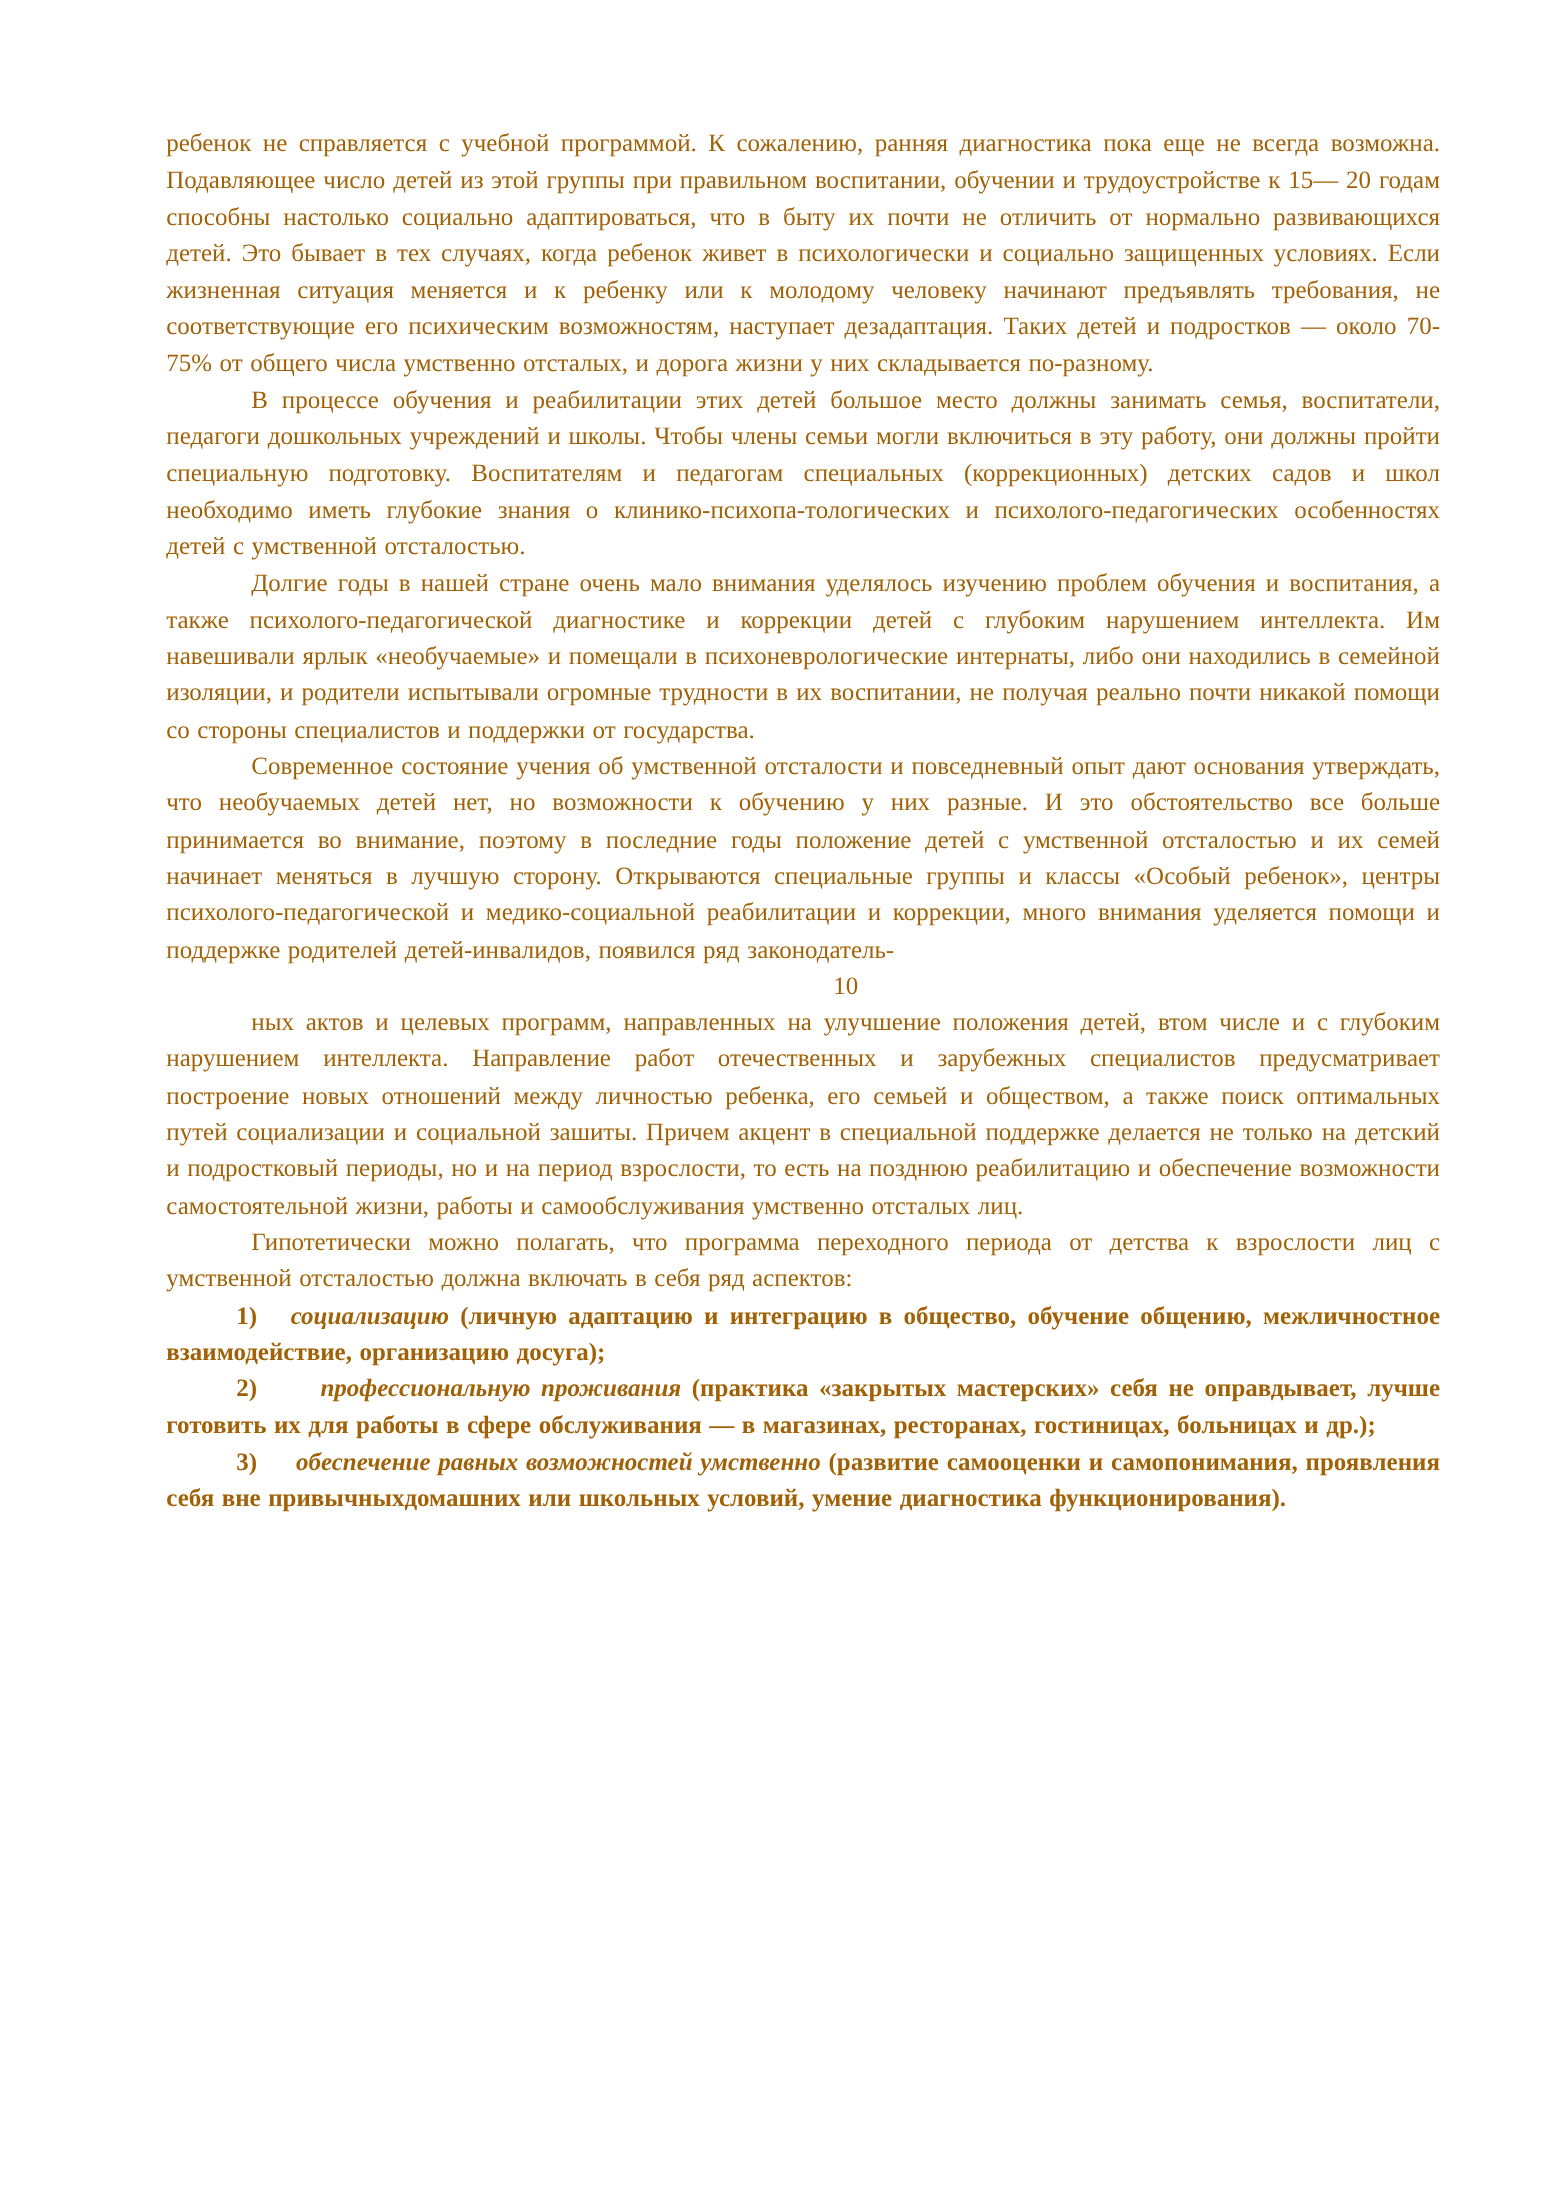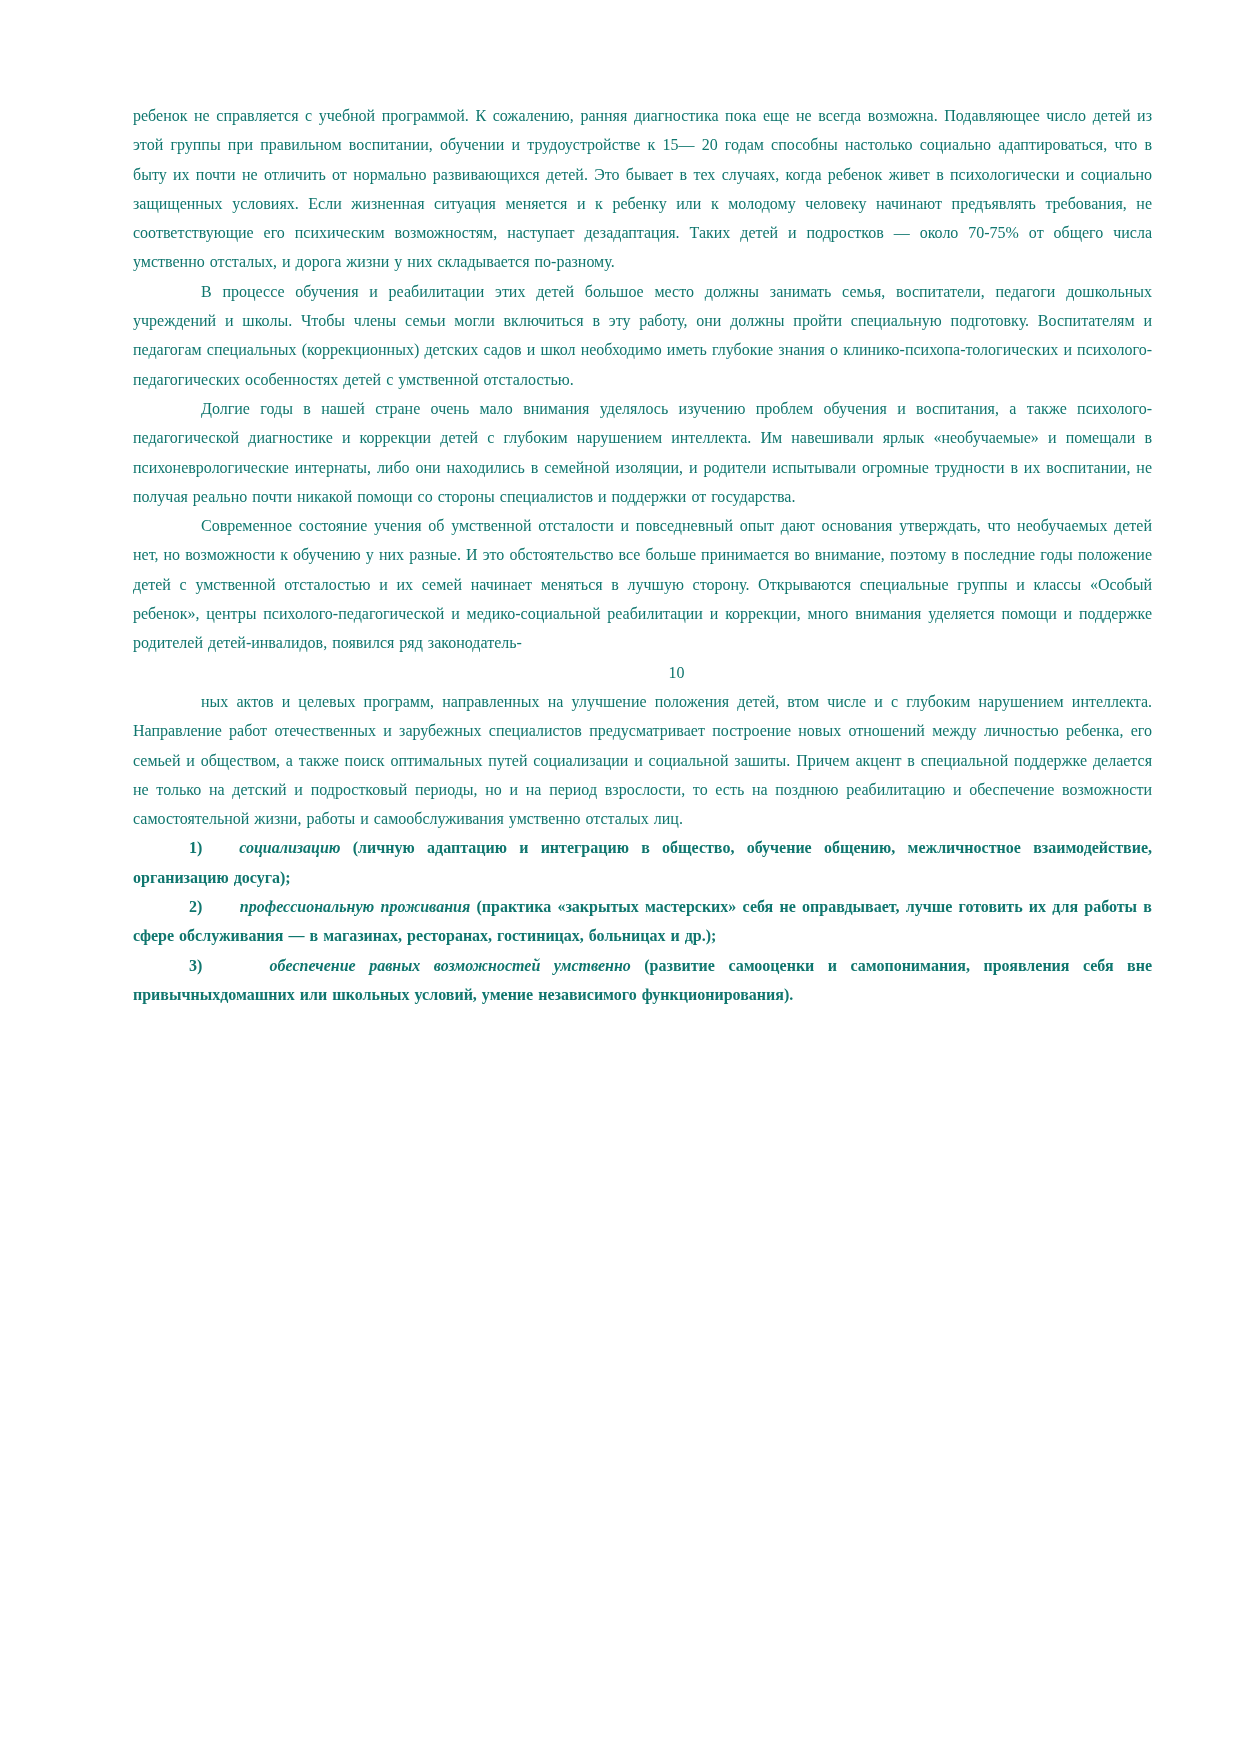--- a/index.html
+++ b/index.html
@@ -16,40 +16,41 @@
   .page {
     box-sizing: border-box;
     width: 1240px;
     height: 1754px;
     padding: 101px 88px 0 133px;
     background: #ffffff;
     color: #000000;
   }
   .para {
     font-family: "Liberation Serif", "DejaVu Serif", serif;
-    font-size: 16px;
+    font-size: 20px;
     line-height: 29.3px;
     text-align: justify;
-    color: #0f766e;
+    color: #a16207;
     margin: 0;
     word-spacing: 1px;
   }
   .para.indent { text-indent: 68px; }
   .para.list-item { text-indent: 56px; font-weight: bold; }
   .para.page-number { text-align: center; }
   .it { font-style: italic; }
 </style>
 </head>
 <body>
 
 <main class="page">
   <div>
       <div class="para"><span>ребенок не справляется с учебной программой. К сожалению, ранняя диагностика пока еще не всегда возможна. Подавляющее число детей из этой группы при правильном воспитании, обучении и трудоустройстве к 15— 20 годам способны настолько социально адаптироваться, что в быту их почти не отличить от нормально развивающихся детей. Это бывает в тех случаях, когда ребенок живет в психологически и социально защищенных условиях. Если жизненная ситуация меняется и к ребенку или к молодому человеку начинают предъявлять требования, не соответствующие его психическим возможностям, наступает дезадаптация. Таких детей и подростков — около 70-75% от общего числа умственно отсталых, и дорога жизни у них складывается по-разному.</span></div>
       <div class="para indent"><span>В процессе обучения и реабилитации этих детей большое место должны занимать семья, воспитатели, педагоги дошкольных учреждений и школы. Чтобы члены семьи могли включиться в эту работу, они должны пройти специальную подготовку. Воспитателям и педагогам специальных (коррекционных) детских садов и школ необходимо иметь глубокие знания о клинико-психопа-тологических и психолого-педагогических особенностях детей с умственной отсталостью.</span></div>
       <div class="para indent"><span>Долгие годы в нашей стране очень мало внимания уделялось изучению проблем обучения и воспитания, а также психолого-педагогической диагностике и коррекции детей с глубоким нарушением интеллекта. Им навешивали ярлык «необучаемые» и помещали в психоневрологические интернаты, либо они находились в семейной изоляции, и родители испытывали огромные трудности в их воспитании, не получая реально почти никакой помощи со стороны специалистов и поддержки от государства.</span></div>
       <div class="para indent"><span>Современное состояние учения об умственной отсталости и повседневный опыт дают основания утверждать, что необучаемых детей нет, но возможности к обучению у них разные. И это обстоятельство все больше принимается во внимание, поэтому в последние годы положение детей с умственной отсталостью и их семей начинает меняться в лучшую сторону. Открываются специальные группы и классы «Особый ребенок», центры психолого-педагогической и медико-социальной реабилитации и коррекции, много внимания уделяется помощи и поддержке родителей детей-инвалидов, появился ряд законодатель-</span></div>
       <div class="para indent page-number"><span>10</span></div>
       <div class="para indent"><span>ных актов и целевых программ, направленных на улучшение положения детей, втом числе и с глубоким нарушением интеллекта. Направление работ отечественных и зарубежных специалистов предусматривает построение новых отношений между личностью ребенка, его семьей и обществом, а также поиск оптимальных путей социализации и социальной зашиты. Причем акцент в специальной поддержке делается не только на детский и подростковый периоды, но и на период взрослости, то есть на позднюю реабилитацию и обеспечение возможности самостоятельной жизни, работы и самообслуживания умственно отсталых лиц.</span></div>
+      <div class="para indent"><span>Гипотетически можно полагать, что программа переходного периода от детства к взрослости лиц с умственной отсталостью должна включать в себя ряд аспектов:</span></div>
       <div class="para indent list-item"><span>1)&nbsp;&nbsp;&nbsp;</span><span class="it">социализацию</span><span> (личную адаптацию и интеграцию в общество, обучение общению, межличностное взаимодействие, организацию досуга);</span></div>
       <div class="para indent list-item"><span>2)&nbsp;&nbsp;&nbsp;&nbsp;&nbsp;&nbsp;</span><span class="it">профессиональную проживания</span><span> (практика «закрытых мастерских» себя не оправдывает, лучше готовить их для работы в сфере обслуживания — в магазинах, ресторанах, гостиницах, больницах и др.);</span></div>
-      <div class="para indent list-item"><span>3)&nbsp;&nbsp;&nbsp;&nbsp;&nbsp;</span><span class="it">обеспечение равных возможностей умственно</span><span> (развитие самооценки и самопонимания, проявления себя вне привычныхдомашних или школьных условий, умение независимого функционирования).</span></div>
+      <div class="para indent list-item"><span>3)&nbsp;&nbsp;&nbsp;&nbsp;&nbsp;</span><span class="it">обеспечение равных возможностей умственно</span><span> (развитие самооценки и самопонимания, проявления себя вне привычныхдомашних или школьных условий, умение диагностика функционирования).</span></div>
     </div>
 </main>
 
 </body></html>

